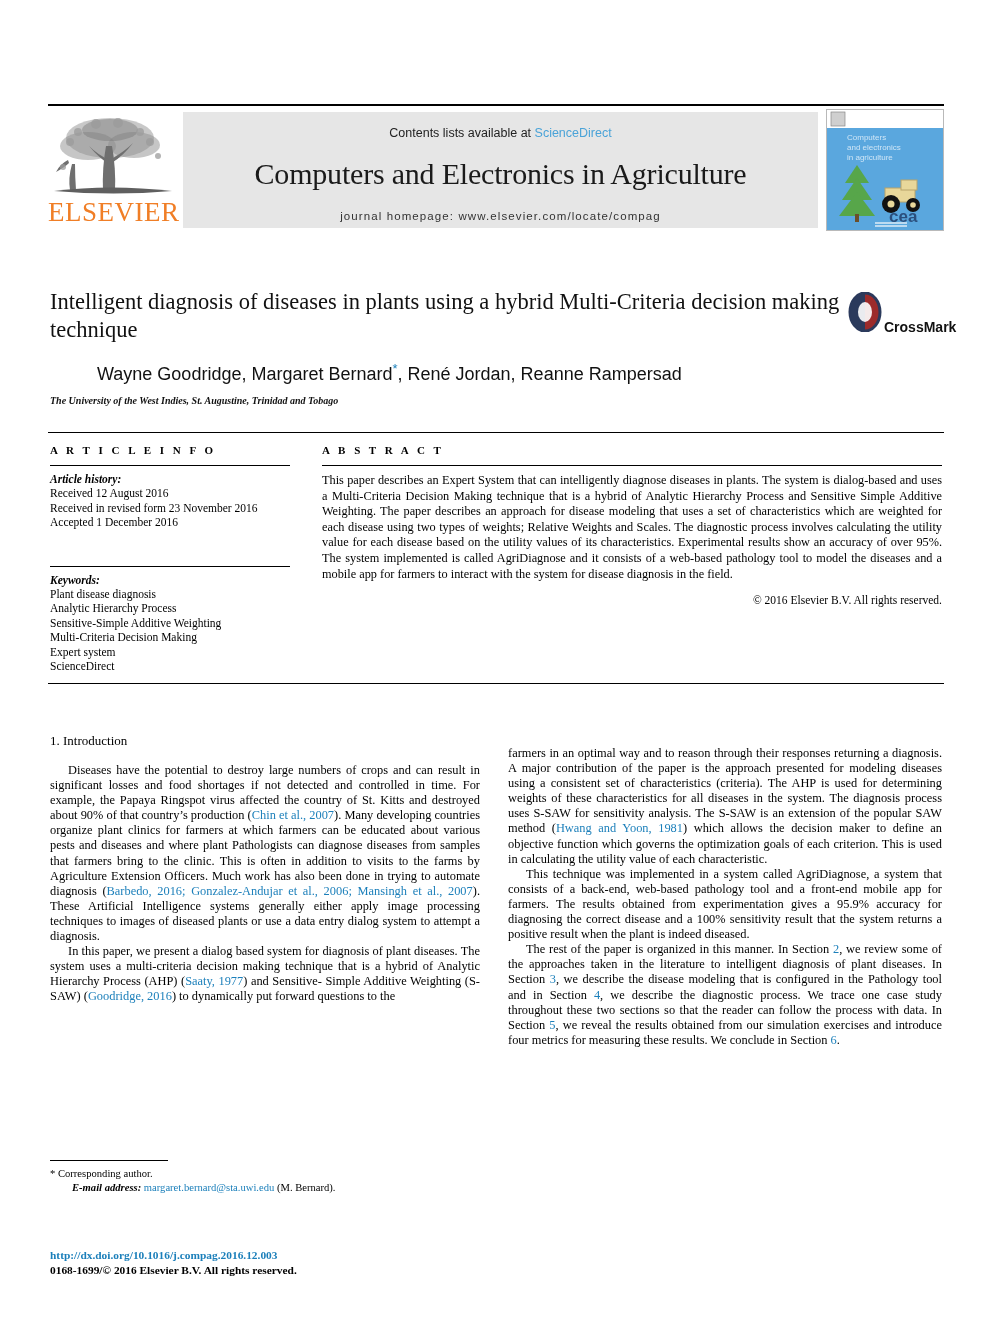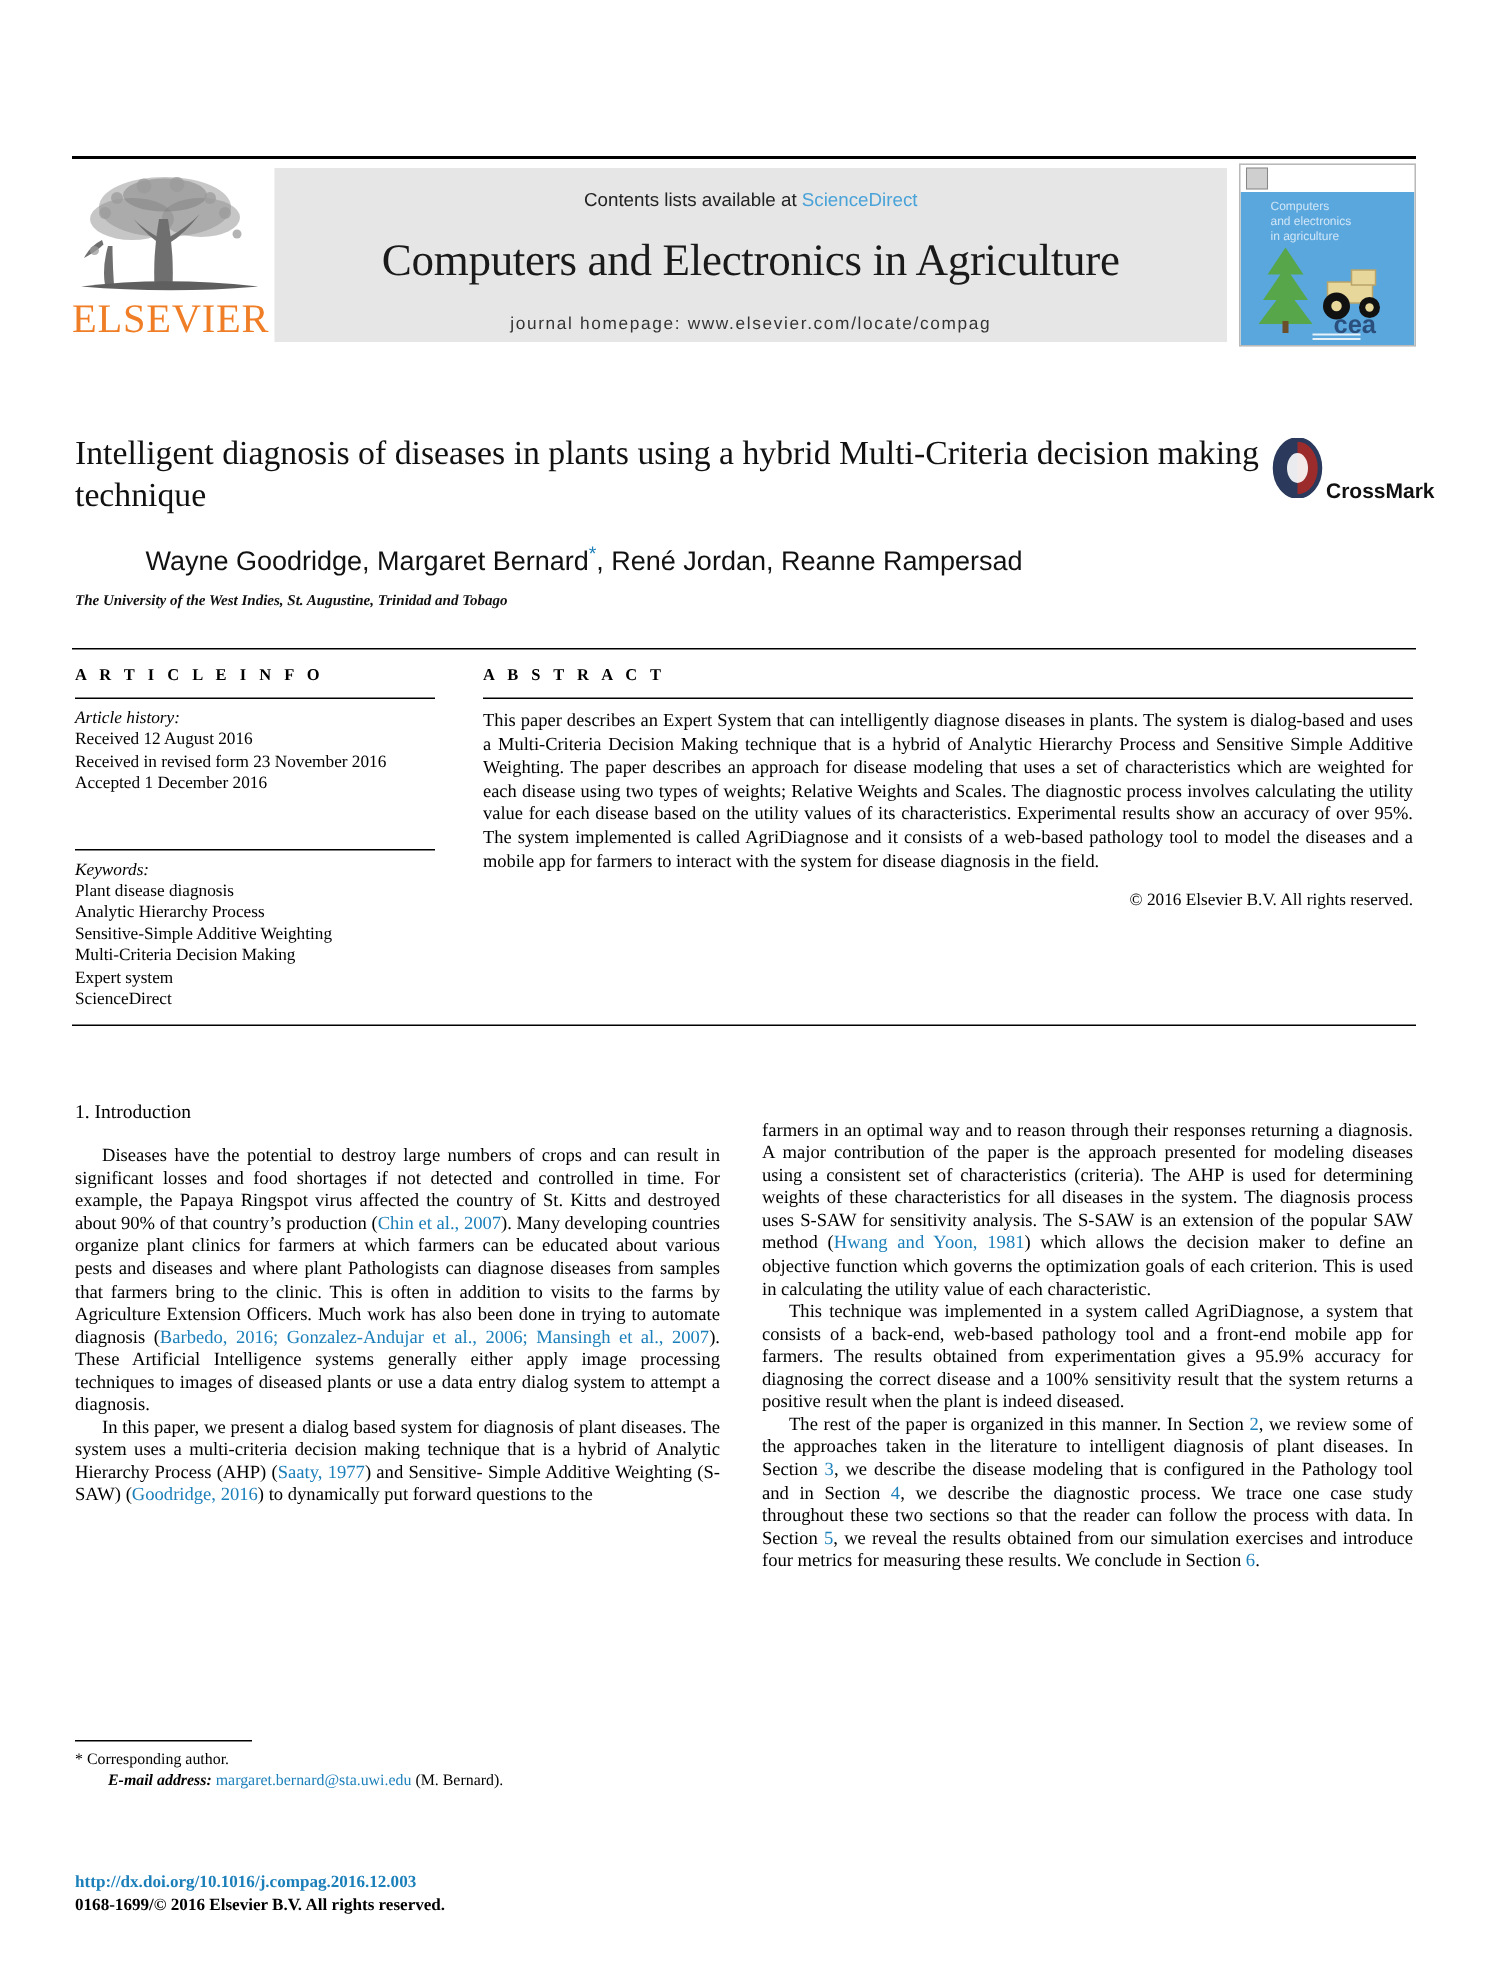--- a/index.html
+++ b/index.html
@@ -193,21 +193,21 @@
     color: #000;
     margin-bottom: 9px;
   }
   .thin-rule {
     border-top: 1px solid #000;
     margin-bottom: 7px;
   }
   .info-sub {
     font-family: "Liberation Serif", serif;
     font-style: italic;
-    font-weight: normal;
+    font-weight: bold;
     font-size: 11.5px;
     margin: 0 0 1px 0;
   }
   .info-line {
     font-family: "Liberation Serif", serif;
     font-size: 11.5px;
     line-height: 14.5px;
   }
   .keywords-block { margin-top: 36px; }
   .abstract-text {

